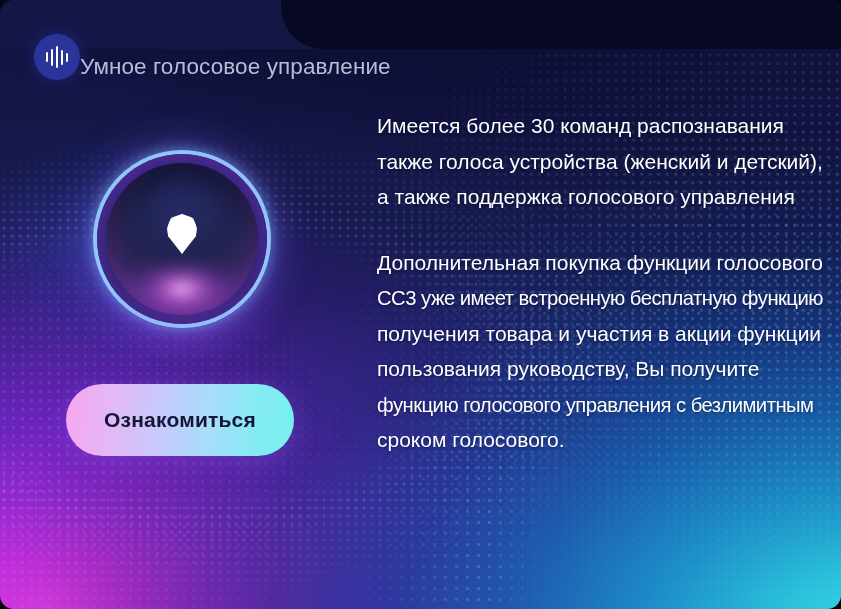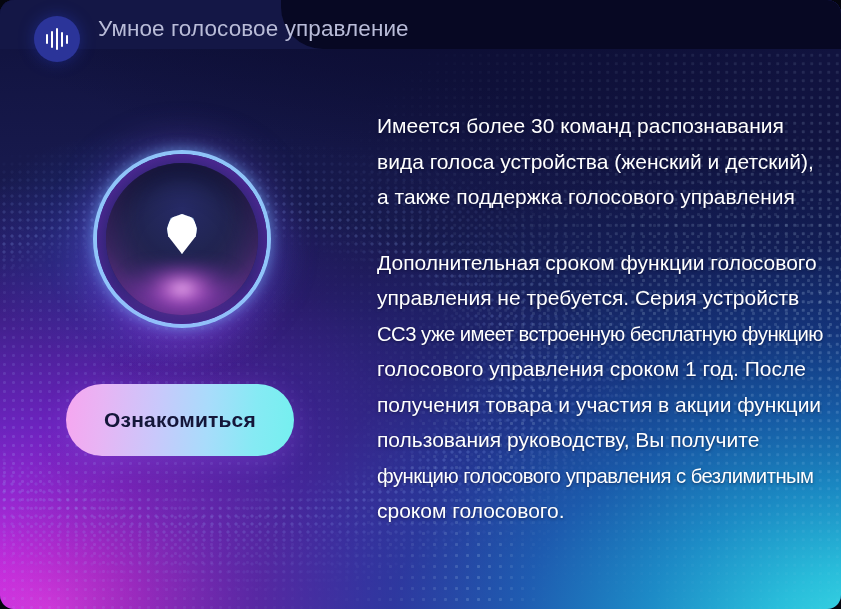--- a/index.html
+++ b/index.html
@@ -93,25 +93,24 @@
   .header-notch {
     position: absolute;
     right: 0; top: 0;
     width: 560px; height: 49px;
     background: #070823;
     border-bottom-left-radius: 42px;
     border-top-right-radius: 14px;
   }
   .header-row {
     position: absolute;
-    left: 0; top: 16px;
+    left: 0; top: 8px;
     height: 72px;
     display: flex;
-    align-items: flex-start;
-    gap: 18px;
+    align-items: flex-end;
     padding-left: 34px;
     z-index: 6;
   }
   .logo-badge {
     width: 46px; height: 46px;
     border-radius: 50%;
     background: #2b3499;
     display: flex;
     align-items: center;
     justify-content: center;
@@ -294,28 +293,26 @@
       </div>
       <div class="orb-bottomglow"></div>
     </div>
 
     <button class="cta-button">Ознакомиться</button>
   </div>
 
   <div class="text-col">
     <p class="para">
       <span class="line">Имеется более 30 команд распознавания</span>
-      <span class="line">вида голоса устройства (женский и детский),</span>
+      <span class="line">также голоса устройства (женский и детский),</span>
       <span class="line">а также поддержка голосового управления</span>
     </p>
     <p class="para">
-      <span class="line">Дополнительная сроком функции голосового</span>
-      <span class="line">управления не требуется. Серия устройств</span>
+      <span class="line">Дополнительная покупка функции голосового</span>
       <span class="tight">CC3 уже имеет встроенную бесплатную функцию</span>
-      <span class="line">голосового управления сроком 1 год. После</span>
       <span class="line">получения товара и участия в акции функции</span>
       <span class="line">пользования руководству, Вы получите</span>
       <span class="tight">функцию голосового управления с безлимитным</span>
       <span class="line">сроком голосового.</span>
     </p>
   </div>
 
 </div>
 
 </body></html>

